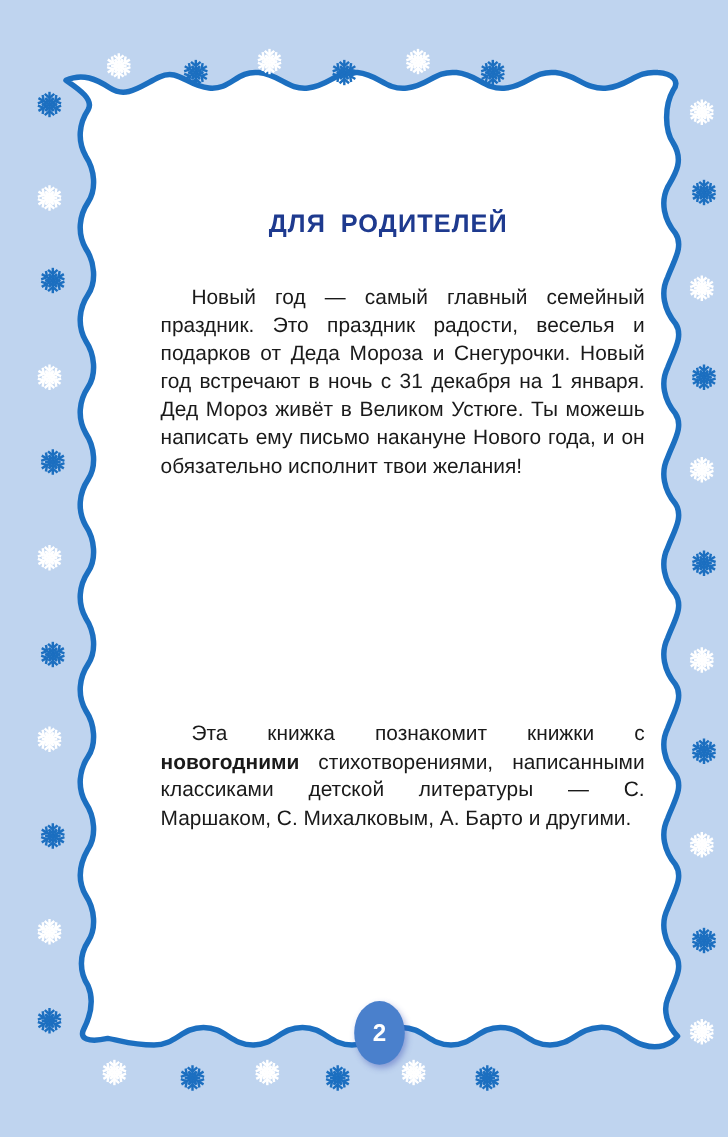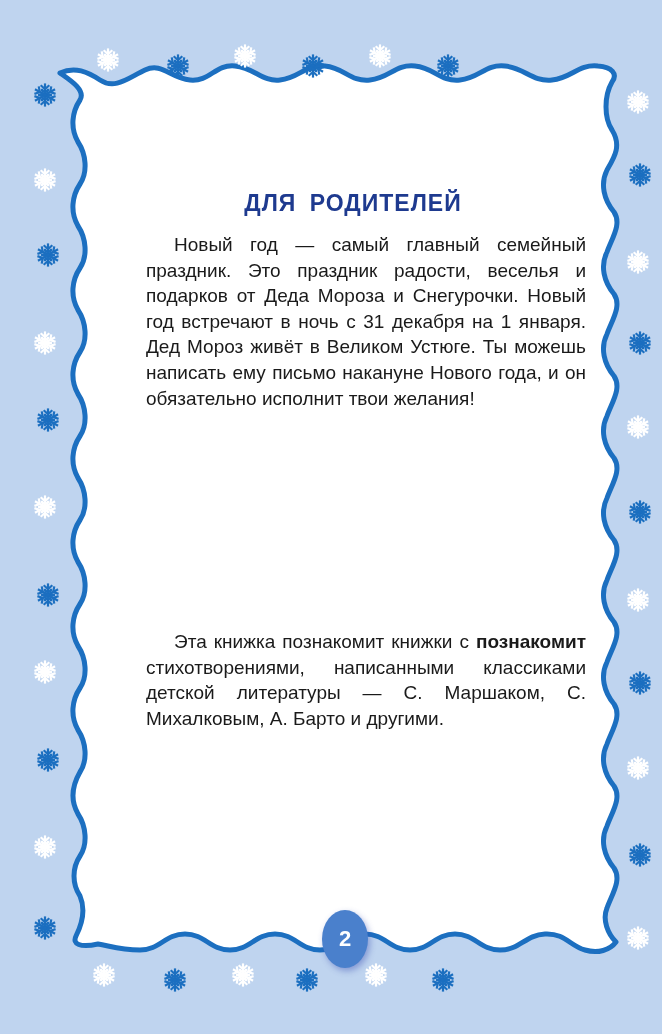--- a/index.html
+++ b/index.html
@@ -1,21 +1,21 @@
 <!DOCTYPE html>
 <html><head>
 <meta charset="utf-8">
 <style>
   html, body { margin:0; padding:0; }
   body { width:662px; height:1034px; background:#bfd4ef; position:relative; overflow:hidden; font-family:"Liberation Sans", sans-serif; }
   .frame-svg { position:absolute; left:0; top:0; }
   .flake { position:absolute; width:24px; height:24px; margin-left:-12px; margin-top:-12px; }
   .content { position:absolute; left:118px; top:0; width:470px; }
   .title { position:absolute; left:0; width:470px; top:190px; text-align:center; font-weight:bold; font-size:23px; color:#1e3a8f; letter-spacing:1px; word-spacing:6px; }
-  .para { position:absolute; left:28px; width:440px; font-size:19px; line-height:25.6px; color:#1a1a1a; text-align:justify; }
+  .para { position:absolute; left:28px; width:440px; font-size:19px; line-height:25.6px; color:#1a1a1a; text-align:justify;margin-top:26px; }
   .para p { margin:0; text-indent:28px; }
   .p1 { top:232px; }
   .p2 { top:629px; }
   .pagenum { position:absolute; left:322px; top:910px; width:46px; height:58px; border-radius:50%; background:#4a80cc; box-shadow:2px 3px 6px rgba(60,80,180,0.45); color:#fff; font-weight:bold; font-size:22px; display:flex; align-items:center; justify-content:center; }
 </style>
 </head>
 <body>
 
 <svg class="frame-svg" width="662" height="1034" viewBox="0 0 662 1034">
   <path id="frame-path" fill="#ffffff" stroke="#1c6fc0" stroke-width="5" stroke-linejoin="round" d="M60,73
@@ -1115,17 +1115,17 @@
         </g>
       </svg></div>
   </div>
 
 <div class="content">
   <div class="title">ДЛЯ РОДИТЕЛЕЙ</div>
   <div class="para p1">
     <p>Новый год — самый главный семейный праздник. Это праздник радости, веселья и подарков от Деда Мороза и Снегурочки. Новый год встречают в ночь с 31 декабря на 1 января. Дед Мороз живёт в Великом Устюге. Ты можешь написать ему письмо накануне Нового года, и он обязательно исполнит твои желания!</p>
   </div>
   <div class="para p2">
-    <p><span>Эта книжка познакомит книжки с </span><b>познакомит</b><span> стихотворениями, написанными классиками детской литературы — С. Маршаком, С. Михалковым, А. Барто  и другими.</span></p>
+    <p><span>Эта книжка познакомит книжки с </span><b>новогодними</b><span> стихотворениями, написанными классиками детской литературы — С. Маршаком, С. Михалковым, А. Барто  и другими.</span></p>
   </div>
 </div>
 
 <div class="pagenum">2</div>
 
 </body></html>

